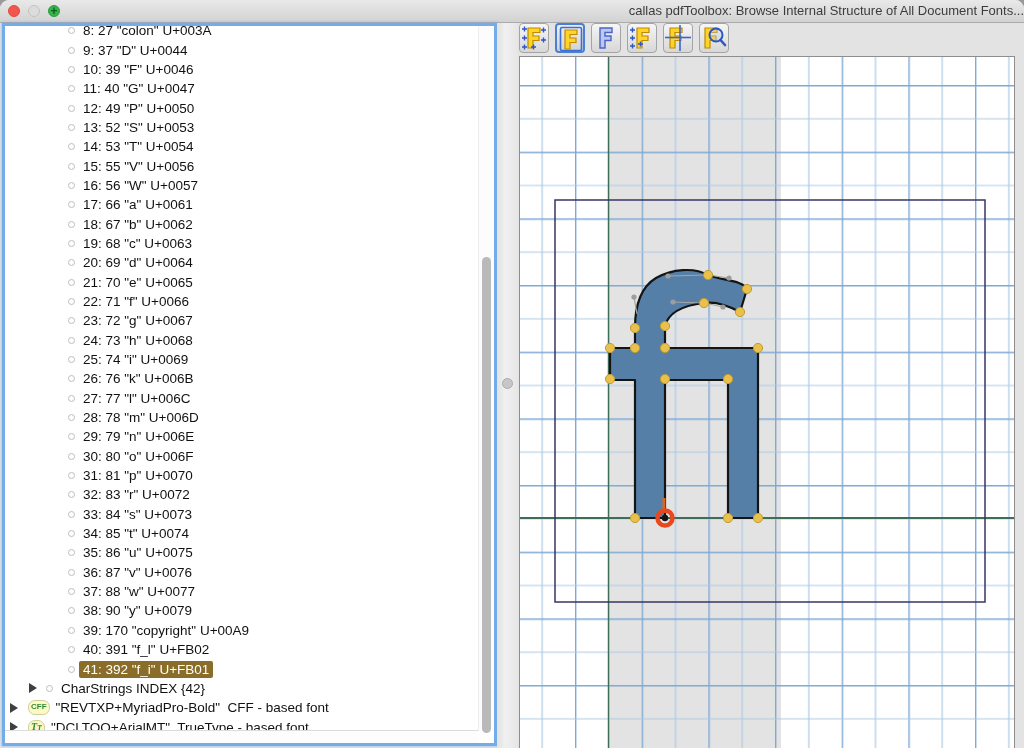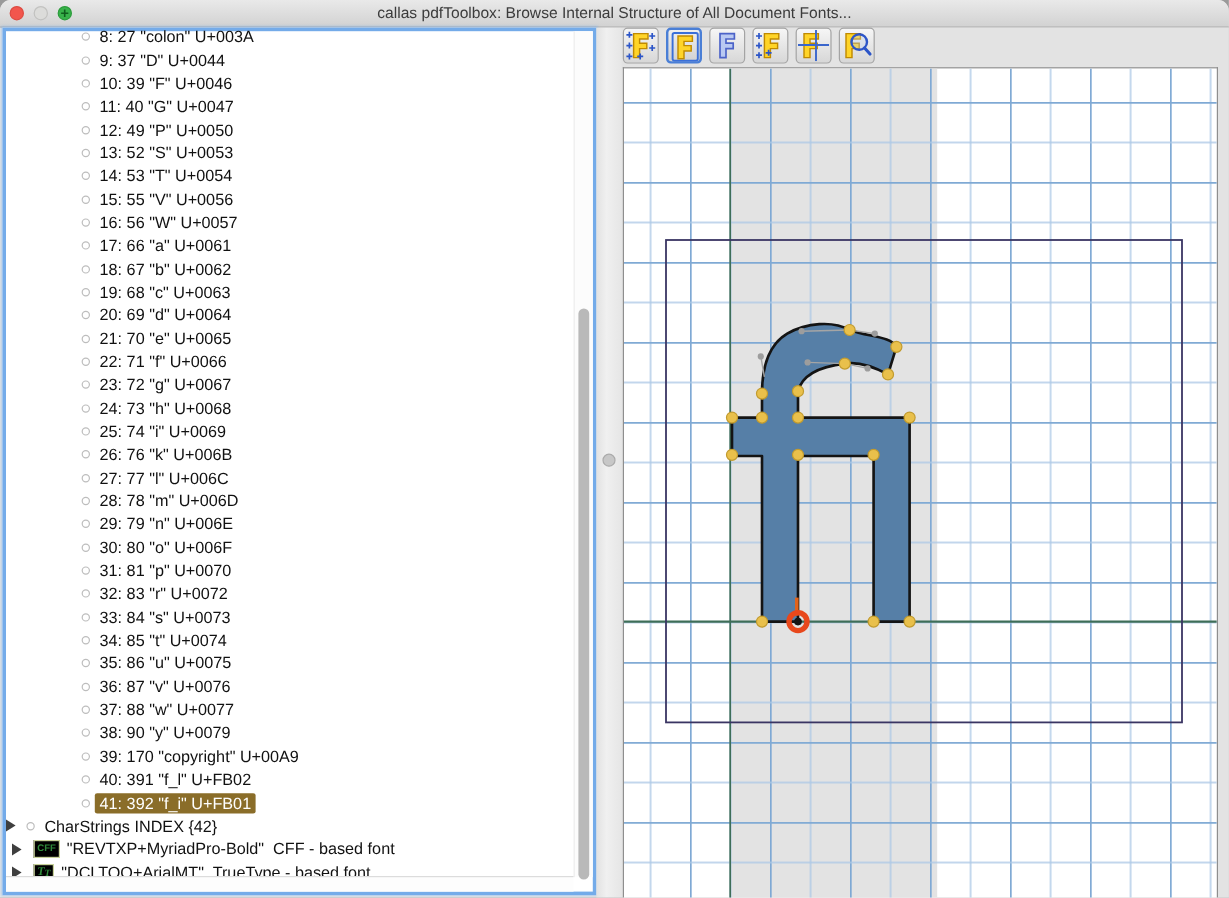--- a/index.html
+++ b/index.html
@@ -3,45 +3,45 @@
 <meta charset="utf-8">
 <style>
   html,body{margin:0;padding:0;}
   body{width:1024px;height:748px;overflow:hidden;background:#9a9a9a;
        font-family:"Liberation Sans","DejaVu Sans",sans-serif;}
   .window{position:absolute;left:0;top:0;width:1024px;height:748px;background:#e6e6e6;
           border-radius:9px 9px 0 0;overflow:hidden;}
   
   .titlebar{position:absolute;left:0;top:0;width:1024px;height:22px;
             background:linear-gradient(#e9e9e9,#d2d2d2);border-bottom:1px solid #ababab;}
-  .titlebar .title{position:absolute;left:0;right:0;top:3px;text-align:center;
+  .titlebar .title{position:absolute;left:0;right:0;top:3px;text-align:right;
                    font-size:13px;color:#3c3c3c;}
   .tl{position:absolute;top:5px;width:12px;height:12px;border-radius:50%;box-sizing:border-box;}
   .tl.red{left:8px;background:#f2564d;border:1px solid #dd4b42;}
   .tl.gray{left:28px;background:#dcdcda;border:1px solid #c2c2c0;}
   .tl.green{left:48px;background:#38b24a;border:1px solid #2c9c3c;color:#115e1e;
             font-size:12px;line-height:10px;text-align:center;font-weight:bold;}
   
   .left-panel{position:absolute;left:2px;top:23px;width:495px;height:723px;
               border:3px solid #74abe9;box-shadow:0 0 2px 1px rgba(116,171,233,.45);
               background:#ffffff;box-sizing:border-box;}
   .list{position:absolute;left:0;top:-5px;right:16px;height:720px;overflow:hidden;}
   .row{height:19.35px;display:flex;align-items:center;font-size:13.5px;color:#111;}
   .row .bullet{width:7px;height:7px;border:1px solid #bdbdbd;border-radius:50%;
                flex:0 0 auto;box-sizing:border-box;}
   .row.glyph{padding-left:63px;}
   .row.glyph .bullet{margin-right:8px;}
-  .row.index{}
+  .row.index{padding-left:24px;}
   .row.font{padding-left:5px;}
   .tri{width:0;height:0;border-left:8px solid #3f3f3f;border-top:5px solid transparent;
        border-bottom:5px solid transparent;margin-right:10px;flex:0 0 auto;}
   .row.index .tri{margin-right:9px;}
   .row.index .bullet{margin-right:8px;}
-  .badge{flex:0 0 auto;margin-right:6px;background:#000000;border:1px solid #c8d29a;
-         border-radius:0;padding:0 2px;height:13px;line-height:12px;
+  .badge{flex:0 0 auto;margin-right:6px;background:#fef9c3;border:1px solid #c8d29a;
+         border-radius:7px;padding:0 2px;height:13px;line-height:12px;
          font-size:8px;font-weight:bold;color:#2f8a3a;}
   .badge.tt{font-family:"Liberation Serif","DejaVu Serif",serif;font-size:10px;font-style:italic;}
   .badge.tt .t2{font-size:8px;vertical-align:-1px;}
   .row-label{white-space:pre;}
   .row-label.selected{background:#8a6d29;color:#ffffff;padding:1px 4px;margin-left:-4px;
                       border-radius:2px;}
   
   .vscroll-track{position:absolute;right:0;top:0;width:15px;bottom:12px;background:#fcfcfc;
                  border-left:1px solid #ededed;}
   .vscroll-thumb{position:absolute;left:2.5px;width:9px;top:231px;height:476px;

